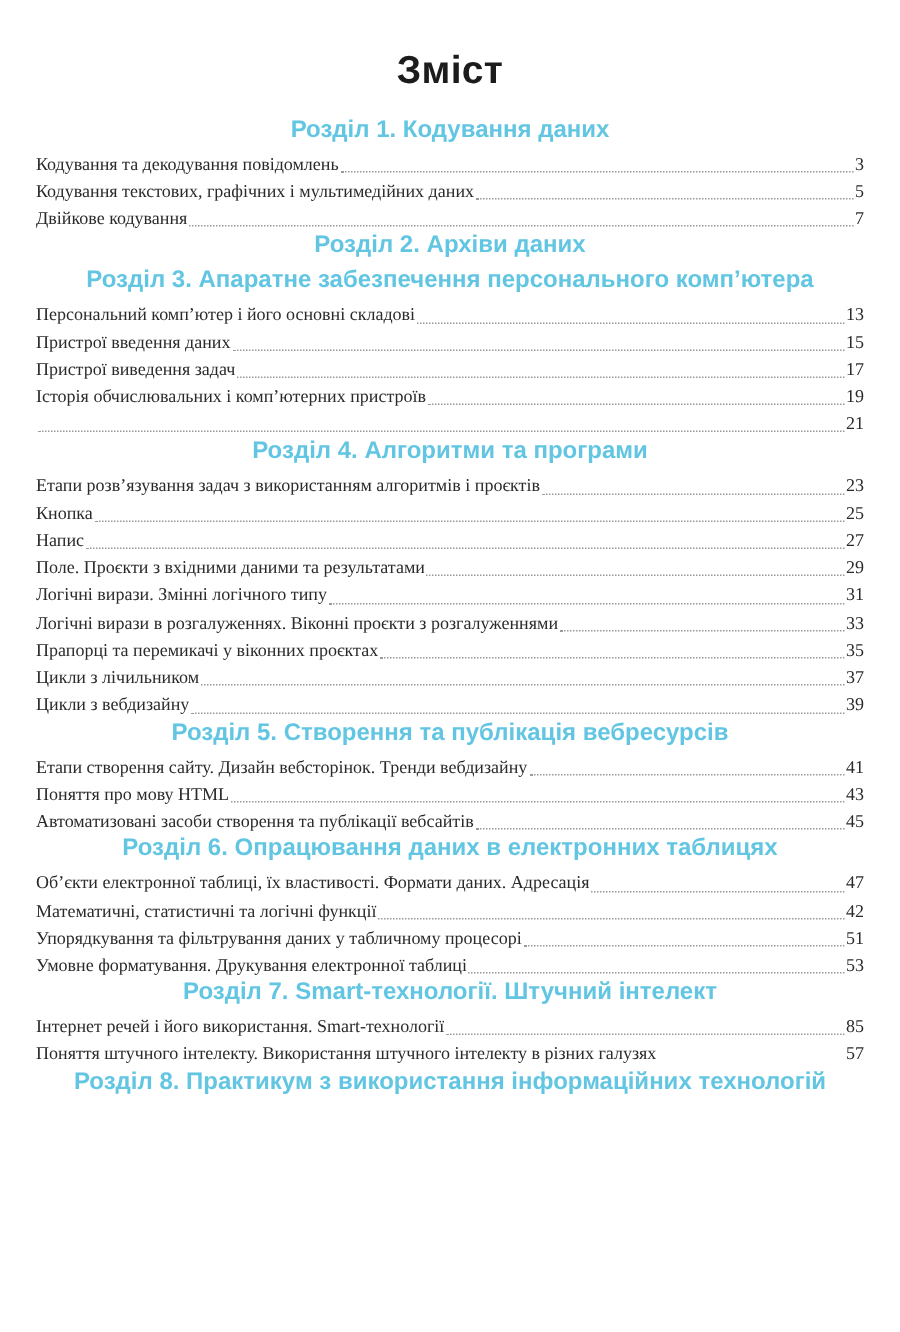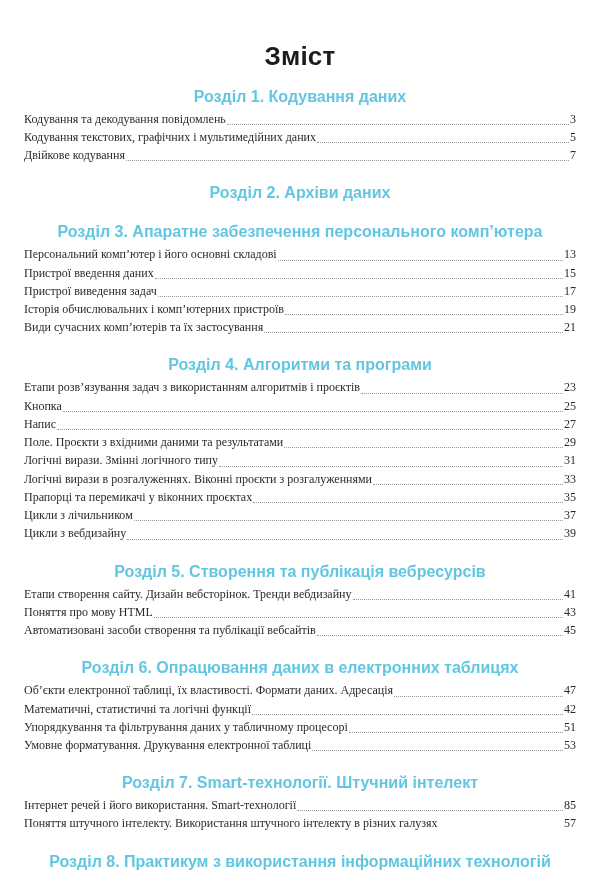--- a/index.html
+++ b/index.html
@@ -26,33 +26,32 @@
   }
 
   
   .doc-title {
     text-align: center;
     font-size: 26px;
     font-weight: bold;
     color: #1c1c1c;
     letter-spacing: 0.2px;
     margin: 0;
-    padding-top: 42px;
+    padding-top: 32px;
     line-height: 1.1;
   }
 
   
   .toc {
     margin-top: 16px;
   }
   .section {
     margin-bottom: 0;
   }
   .section + .section {
-    margin-top: 19px;
   }
 
   .section-heading {
     text-align: center;
     font-size: 16px;
     font-weight: bold;
     color: #62c6e3;
     line-height: 1.25;
     margin: 0 0 3px 0;
     white-space: nowrap;
@@ -150,21 +149,20 @@
             <span class="entry-title">Пристрої виведення задач</span>
             <span class="entry-leader"></span>
             <span class="entry-page">17</span>
           </li>
           <li class="entry">
             <span class="entry-title">Історія обчислювальних і комп’ютерних пристроїв</span>
             <span class="entry-leader"></span>
             <span class="entry-page">19</span>
           </li>
           <li class="entry">
-            <span class="entry-title">Види сучасних комп’ютерів та їх застосування</span>
             <span class="entry-leader"></span>
             <span class="entry-page">21</span>
           </li>
         </ul>
       </div>
       <div class="section">
         <div class="section-heading">Розділ 4. Алгоритми та програми</div>
         <ul class="entries">
           <li class="entry">
             <span class="entry-title">Етапи розв’язування задач з використанням алгоритмів і проєктів</span>

